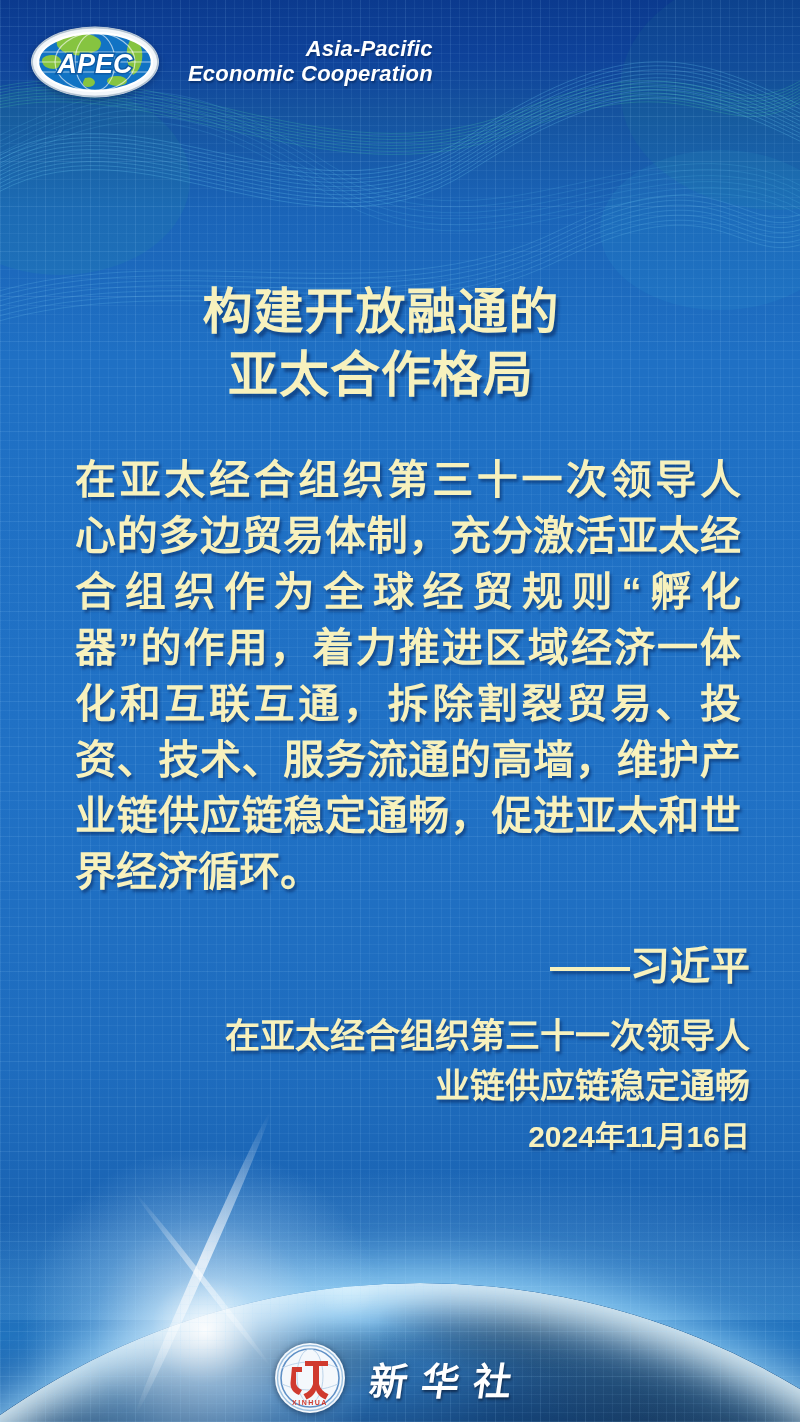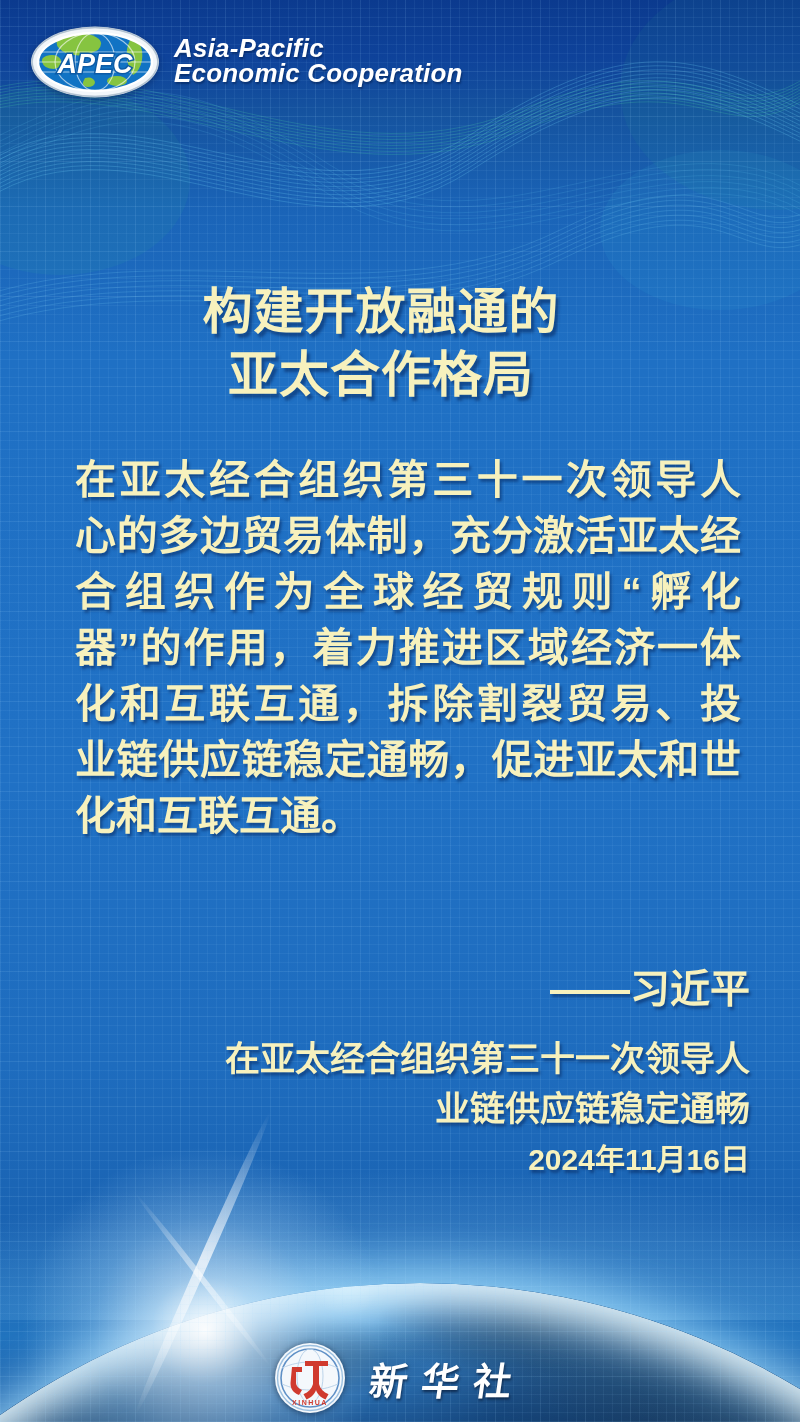--- a/index.html
+++ b/index.html
@@ -28,34 +28,34 @@
   .r2{left:200px;top:1170px;width:6px;height:220px;transform:rotate(-38deg);border-radius:50%;opacity:.7;}
   .grid{position:absolute;inset:0;z-index:5;pointer-events:none;
     background-image:
       repeating-linear-gradient(0deg,rgba(160,215,255,.065) 0 1px,transparent 1px 9px),
       repeating-linear-gradient(90deg,rgba(160,215,255,.065) 0 1px,transparent 1px 9px),
       repeating-linear-gradient(0deg,rgba(180,225,255,.05) 0 1px,transparent 1px 45px),
       repeating-linear-gradient(90deg,rgba(180,225,255,.05) 0 1px,transparent 1px 45px);}
   
   .brand{position:absolute;left:30px;top:26px;z-index:6;display:flex;align-items:flex-start;font-style:italic;}
   .apec{width:130px;height:72px;display:block;filter:drop-shadow(0 2px 3px rgba(0,20,60,.4));}
-  .org{margin-left:14px;margin-top:10px;color:#ffffff;font-weight:bold;font-size:26px;line-height:25px;
-    letter-spacing:.2px;text-shadow:1px 2px 2px rgba(0,25,70,.5);}
+  .org{margin-left:28px;margin-top:10px;color:#ffffff;font-weight:bold;font-size:22px;line-height:25px;
+    letter-spacing:.2px;text-shadow:1px 2px 2px rgba(0,25,70,.5);text-align:right;}
   
   .title{position:absolute;left:0;top:281px;width:762px;margin:0;z-index:6;text-align:center;
     color:#f7f1bd;font-size:50px;line-height:63px;font-weight:bold;letter-spacing:1px;
     text-shadow:3px 4px 3px rgba(6,38,92,.55);}
   
   .quote{position:absolute;left:75px;top:452px;width:666px;z-index:6;
     color:#f7f1bd;font-size:41px;line-height:56px;font-weight:bold;
     text-shadow:2px 3px 3px rgba(6,38,92,.55);}
   .q{text-align:justify;text-align-last:justify;}
   .q.last{text-align:left;text-align-last:left;}
   
-  .attr{position:absolute;right:50px;top:966px;z-index:6;text-align:right;
+  .attr{position:absolute;right:50px;top:943px;z-index:6;text-align:right;
     color:#f7f1bd;font-weight:bold;text-shadow:2px 3px 3px rgba(6,38,92,.55);}
   .attr-author{font-size:40px;line-height:46px;margin-bottom:22px;}
   .attr-src{font-size:35px;line-height:50px;}
   .attr-date{font-size:30px;line-height:52px;}
   
   .agency{position:absolute;left:0;bottom:8px;width:800px;z-index:7;
     display:flex;align-items:center;justify-content:center;gap:18px;}
   .emblem{width:72px;height:72px;display:block;filter:drop-shadow(0 1px 3px rgba(0,10,30,.5));}
   .agency-name{color:#ffffff;font-size:38px;font-weight:bold;letter-spacing:14px;
     transform:skewX(-8deg);text-shadow:1px 2px 3px rgba(0,10,30,.6);padding-left:6px;}
@@ -162,22 +162,23 @@
     <div>构建开放融通的</div>
     <div>亚太合作格局</div>
   </h1>
 
   <div class="quote">
     <div class="q">在亚太经合组织第三十一次领导人</div>
     <div class="q">心的多边贸易体制，充分激活亚太经</div>
     <div class="q">合组织作为全球经贸规则“孵化</div>
     <div class="q">器”的作用，着力推进区域经济一体</div>
     <div class="q">化和互联互通，拆除割裂贸易、投</div>
+    <div class="q">资、技术、服务流通的高墙，维护产</div>
     <div class="q">业链供应链稳定通畅，促进亚太和世</div>
-    <div class="q last">化和互联互通。</div>
+    <div class="q last">界经济循环。</div>
   </div>
 
   <div class="attr">
     <div class="attr-author">——习近平</div>
     <div class="attr-src">在亚太经合组织第三十一次领导人</div>
     <div class="attr-src">业链供应链稳定通畅</div>
     <div class="attr-date">2024年11月16日</div>
   </div>
 
   <footer class="agency">

